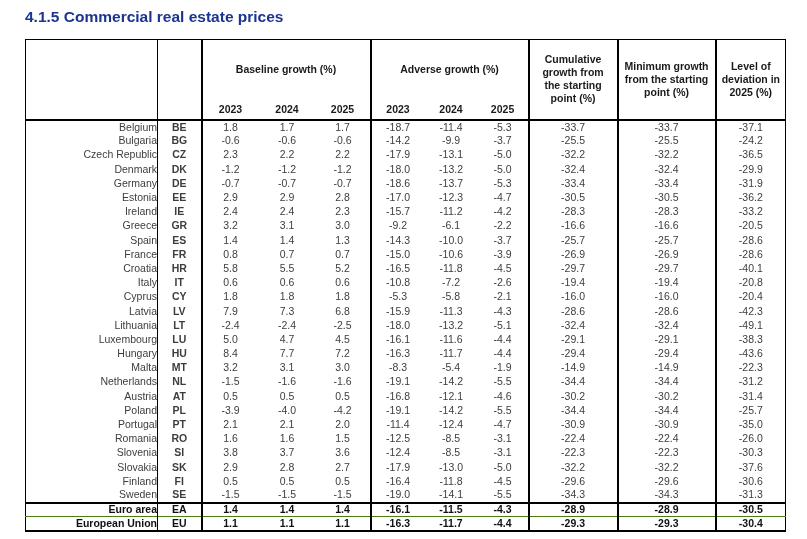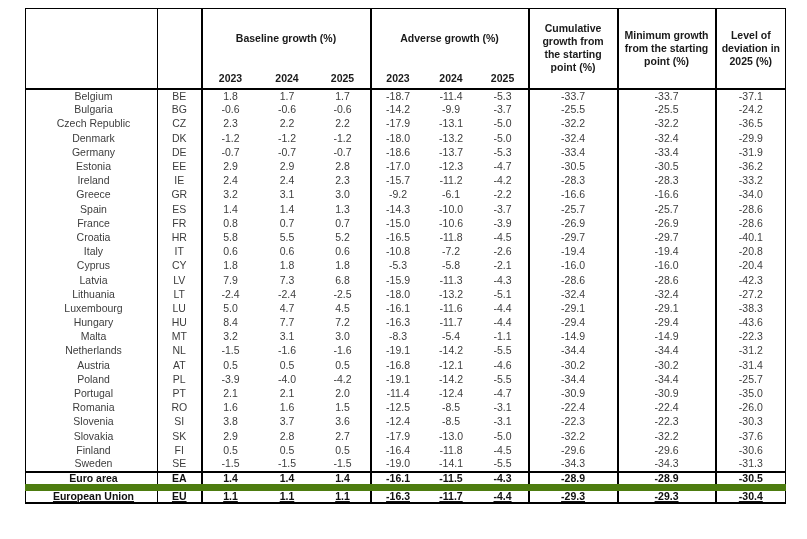--- a/index.html
+++ b/index.html
@@ -23,31 +23,32 @@
     font-weight: bold; color: #1a1a1a; text-align: center;
     vertical-align: middle; line-height: 13px;
   }
   thead tr.groups th { height: 60px; }
   thead tr.years th { height: 20px; vertical-align: middle; }
   thead th.merged { white-space: normal; padding: 2px 4px; }
   tbody td {
     height: 14.2px; line-height: 11px; color: #3d3d3d;
     text-align: center; vertical-align: middle; padding: 0;
   }
-  tbody td.name { text-align: center; padding-left: 4px; }
-  .v1 { border-left: 1px solid #000; }
+  tbody td.name { text-align: right; padding-left: 4px; }
+  .v1 { border-left: 1px solid #000; font-weight: bold; }
   .v2 { border-left: 2px solid #000; }
   tr.total td { font-weight: bold; color: #111111; margin-left: 12px; }
   tr.total-first td { border-top: 2px solid #000; }
-  tr.total-second td { border-top: 7px solid #4d7c0f; text-decoration: underline; }
+  tr.total-second td { border-top: 1px solid #4d7c0f; }
 </style>
 </head>
 <body>
 
 <div class="page">
+  <div class="title">4.1.5 Commercial real estate prices</div>
 
   <table class="cre">
     <colgroup>
       <col style="width:132px">
         <col style="width:44px">
       <col style="width:57px">
         <col style="width:57px">
         <col style="width:55px">
       <col style="width:54px">
         <col style="width:53px">
@@ -171,21 +172,21 @@
           <td class="name">Greece</td>
           <td class="code v1">GR</td>
           <td class="num v2">3.2</td>
           <td class="num">3.1</td>
           <td class="num">3.0</td>
           <td class="num v2">-9.2</td>
           <td class="num">-6.1</td>
           <td class="num">-2.2</td>
           <td class="num v2">-16.6</td>
           <td class="num v2">-16.6</td>
-          <td class="num v2">-34.0</td>
+          <td class="num v2">-20.5</td>
         </tr>
         <tr>
           <td class="name">Spain</td>
           <td class="code v1">ES</td>
           <td class="num v2">1.4</td>
           <td class="num">1.4</td>
           <td class="num">1.3</td>
           <td class="num v2">-14.3</td>
           <td class="num">-10.0</td>
           <td class="num">-3.7</td>
@@ -262,21 +263,21 @@
           <td class="name">Lithuania</td>
           <td class="code v1">LT</td>
           <td class="num v2">-2.4</td>
           <td class="num">-2.4</td>
           <td class="num">-2.5</td>
           <td class="num v2">-18.0</td>
           <td class="num">-13.2</td>
           <td class="num">-5.1</td>
           <td class="num v2">-32.4</td>
           <td class="num v2">-32.4</td>
-          <td class="num v2">-27.2</td>
+          <td class="num v2">-49.1</td>
         </tr>
         <tr>
           <td class="name">Luxembourg</td>
           <td class="code v1">LU</td>
           <td class="num v2">5.0</td>
           <td class="num">4.7</td>
           <td class="num">4.5</td>
           <td class="num v2">-16.1</td>
           <td class="num">-11.6</td>
           <td class="num">-4.4</td>
@@ -298,21 +299,21 @@
           <td class="num v2">-43.6</td>
         </tr>
         <tr>
           <td class="name">Malta</td>
           <td class="code v1">MT</td>
           <td class="num v2">3.2</td>
           <td class="num">3.1</td>
           <td class="num">3.0</td>
           <td class="num v2">-8.3</td>
           <td class="num">-5.4</td>
-          <td class="num">-1.1</td>
+          <td class="num">-1.9</td>
           <td class="num v2">-14.9</td>
           <td class="num v2">-14.9</td>
           <td class="num v2">-22.3</td>
         </tr>
         <tr>
           <td class="name">Netherlands</td>
           <td class="code v1">NL</td>
           <td class="num v2">-1.5</td>
           <td class="num">-1.6</td>
           <td class="num">-1.6</td>

